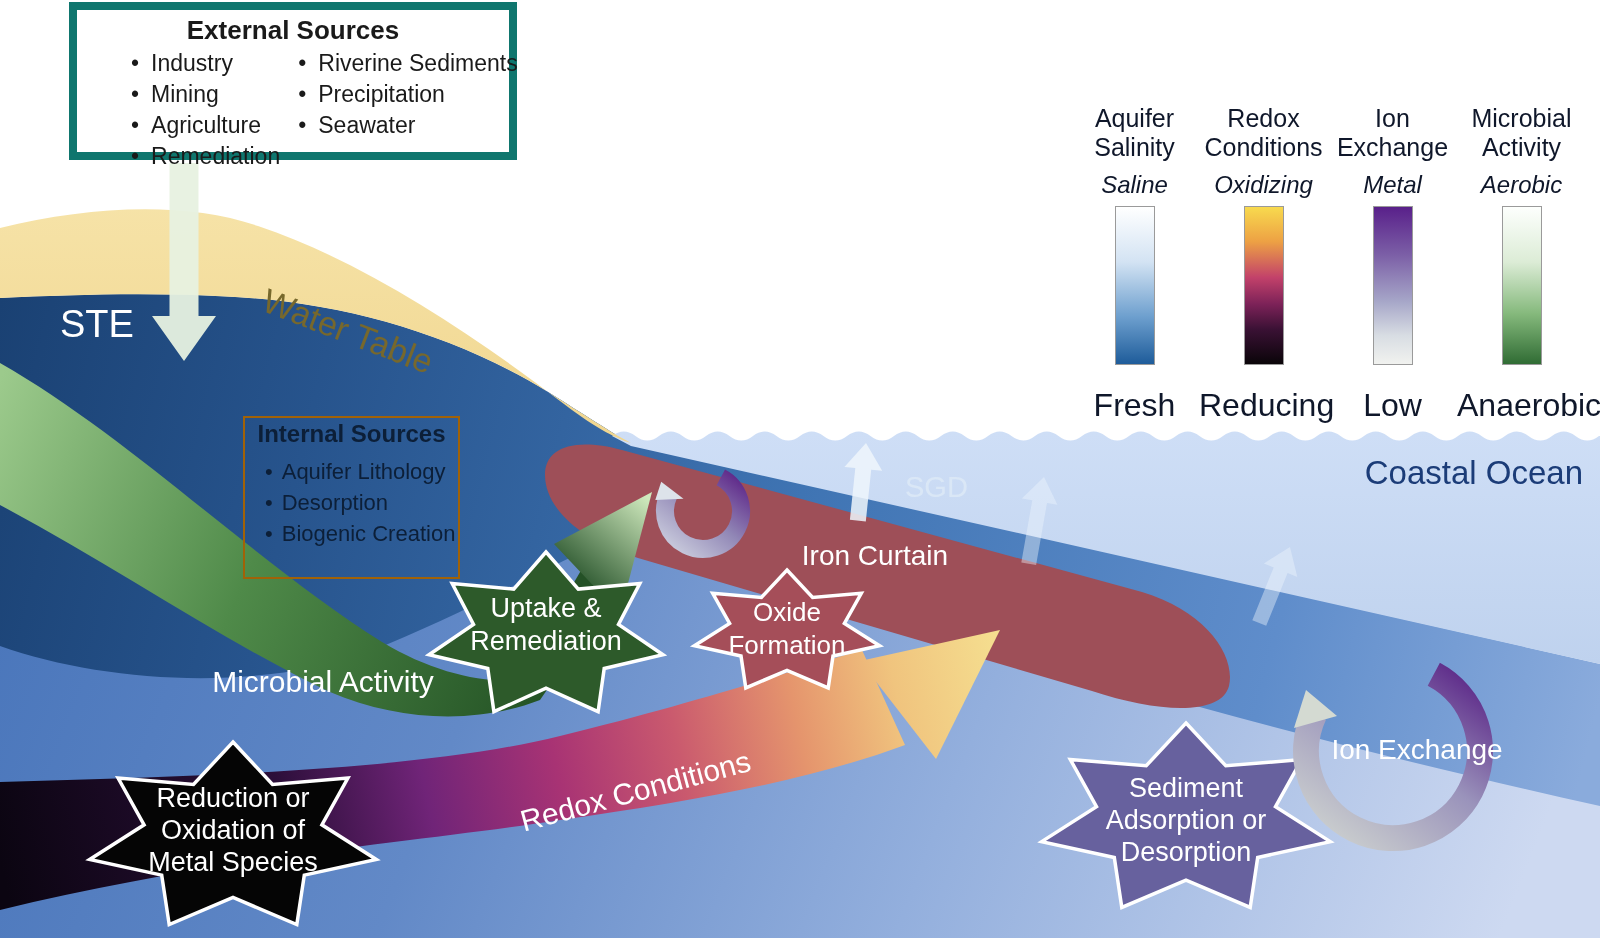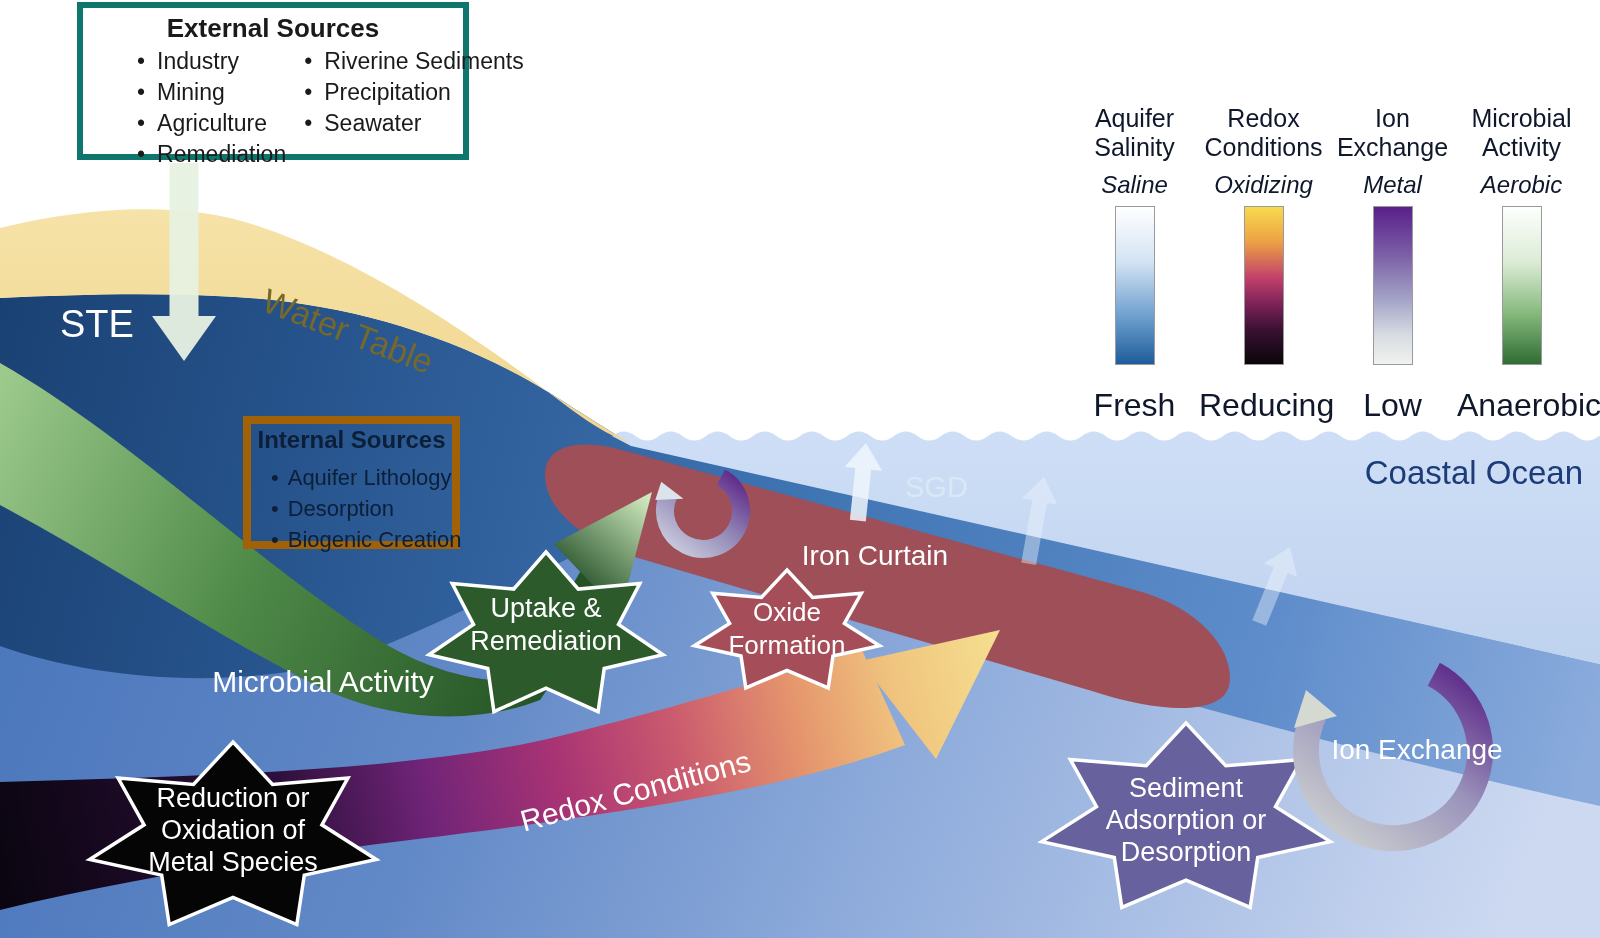--- a/index.html
+++ b/index.html
@@ -5,32 +5,32 @@
   html,body{margin:0;padding:0;background:#ffffff;}
   body{width:1600px;height:938px;overflow:hidden;position:relative;
        font-family:"Liberation Sans", sans-serif;}
   #stage{position:absolute;left:0;top:0;width:1600px;height:938px;}
   svg{position:absolute;left:0;top:0;}
   svg text{font-family:"Liberation Sans", sans-serif;}
 
   .overlay{position:absolute;box-sizing:border-box;}
 
   
-  .ext-box{left:77px;top:2px;width:392px;height:158px;background:#ffffff;
-           border:6px solid #0f766e;color:#1a1a1a;}
+  .ext-box{left:69px;top:2px;width:448px;height:158px;background:#ffffff;
+           border:8px solid #0f766e;color:#1a1a1a;}
   .ext-title{font-size:26px;font-weight:bold;text-align:center;margin-top:5px;}
   .ext-cols{display:flex;margin-top:2px;padding-left:36px;}
   .ext-col{list-style:none;margin:0;padding:0 0 0 18px;}
   .ext-col.c1{width:150px;}
   .ext-col li{font-size:23px;line-height:31px;white-space:nowrap;}
   .ext-col li::before{content:"•";margin-right:12px;}
 
   
-  .int-box{left:243px;top:416px;width:217px;height:133px;background:transparent;
-           border:8px solid #a16207;color:#0c1f38;}
+  .int-box{left:243px;top:416px;width:217px;height:163px;background:transparent;
+           border:2px solid #a16207;color:#0c1f38;}
   .int-title{font-size:24px;font-weight:bold;text-align:center;margin-top:2px;}
   .int-list{list-style:none;margin:8px;padding:0 0 0 12px;}
   .int-list li{font-size:22px;line-height:31px;white-space:nowrap;}
   .int-list li::before{content:"•";margin-right:9px;}
 
   
   .legend{left:1070px;top:100px;width:516px;display:flex;}
   .lg-col{width:129px;text-align:center;color:#0f172a;}
   .lg-title{font-size:25px;line-height:29px;margin-top:4px;}
   .lg-top{font-size:24px;margin-top:9px;font-style:italic;}

